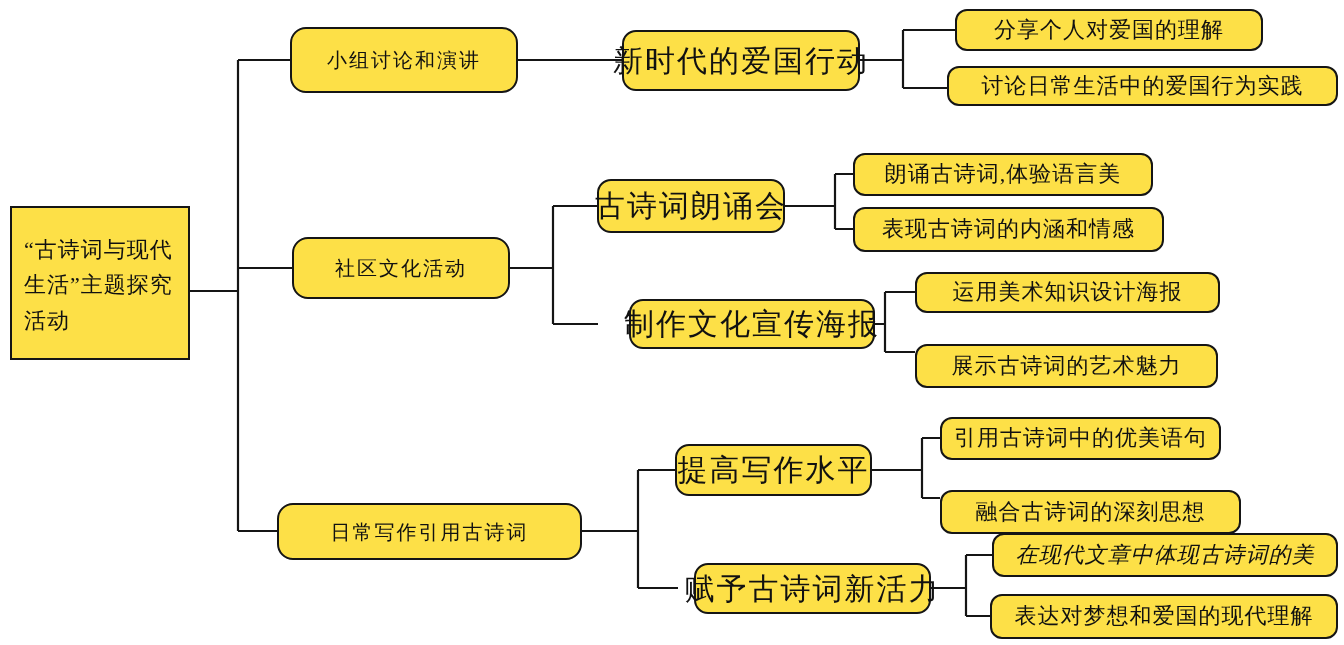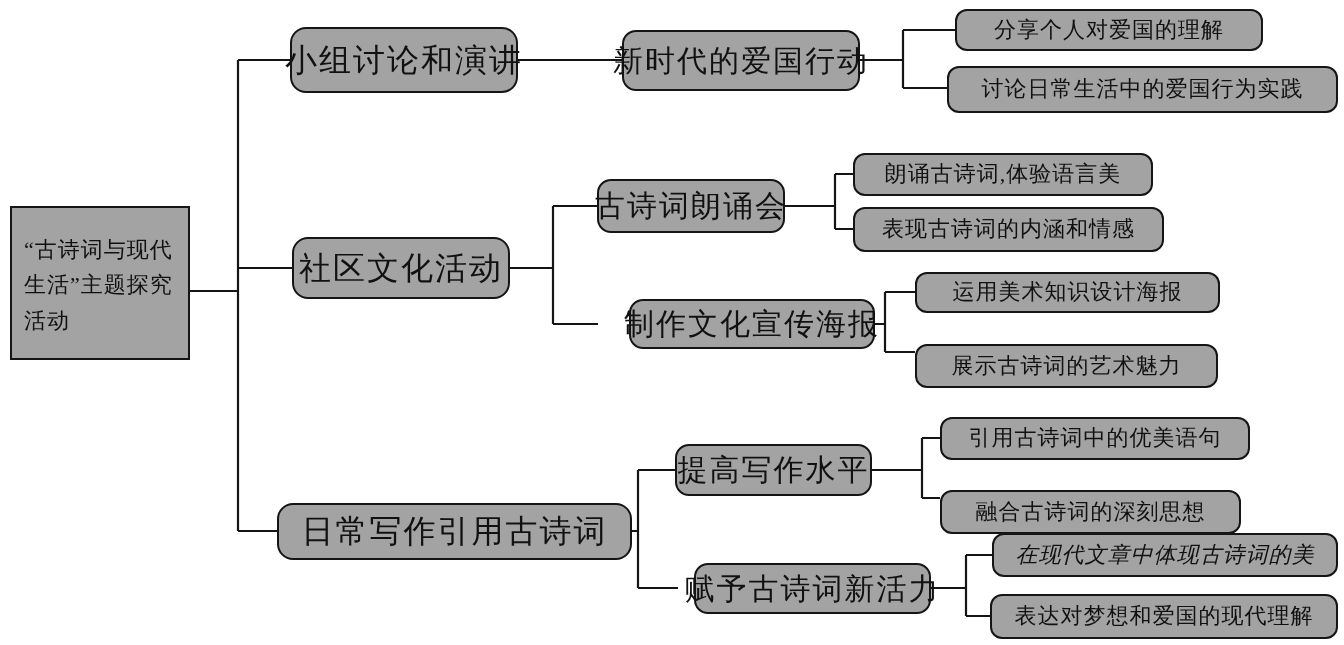--- a/index.html
+++ b/index.html
@@ -15,42 +15,42 @@
     width: 1344px; height: 645px;
     background: #ffffff;
   }
   #wires {
     position: absolute; left: 0; top: 0;
     width: 1344px; height: 645px;
   }
   .node {
     position: absolute;
     box-sizing: border-box;
-    background: #a3a3a3;
+    background: #fde047;
     border: 2px solid #151515;
     display: flex;
     align-items: center;
     justify-content: center;
     text-align: center;
     white-space: nowrap;
     letter-spacing: 2px;
     line-height: 1.2;
   }
   .node.rect {
     border-radius: 0;
     white-space: normal;
     text-align: left;
     justify-content: flex-start;
     align-items: center;
     padding: 12px 10px 8px 12px;
     font-size: 22px;
     line-height: 1.62;
     letter-spacing: 1px;
   }
-  .node.round-lg { border-radius: 16px; font-size: 32px; }
+  .node.round-lg { border-radius: 16px; font-size: 20px; }
   .node.round-md { border-radius: 14px; font-size: 30px; }
   .node.round-sm { border-radius: 12px; font-size: 22px; letter-spacing: 1px; }
 </style>
 </head>
 <body>
 
 <div id="canvas">
 
   <svg id="wires" viewBox="0 0 1344 645" xmlns="http://www.w3.org/2000/svg" fill="none" stroke="#151515" stroke-width="2.2">
 
@@ -82,21 +82,21 @@
   <div class="node rect" style="left:10px; top:206px; width:180px; height:154px;">
     <span>“古诗词与现代生活”主题探究活动</span>
   </div>
 
   <div class="node round-lg" style="left:290px; top:27px; width:228px; height:66px;">
     <span>小组讨论和演讲</span>
   </div>
   <div class="node round-lg" style="left:292px; top:237px; width:218px; height:62px;">
     <span>社区文化活动</span>
   </div>
-  <div class="node round-lg" style="left:277px; top:503px; width:355px; height:57px;">
+  <div class="node round-lg" style="left:277px; top:503px; width:305px; height:57px;">
     <span>日常写作引用古诗词</span>
   </div>
 
   <div class="node round-md" style="left:622px; top:30px; width:238px; height:61px;">
     <span>新时代的爱国行动</span>
   </div>
   <div class="node round-md" style="left:597px; top:179px; width:188px; height:54px;">
     <span>古诗词朗诵会</span>
   </div>
   <div class="node round-md" style="left:598px; top:299px; width:246px; height:50px;margin-left:31px;">
@@ -105,36 +105,36 @@
   <div class="node round-md" style="left:675px; top:444px; width:197px; height:52px;">
     <span>提高写作水平</span>
   </div>
   <div class="node round-md" style="left:694px; top:563px; width:237px; height:51px;">
     <span>赋予古诗词新活力</span>
   </div>
 
   <div class="node round-sm" style="left:955px; top:9px; width:308px; height:42px;">
     <span>分享个人对爱国的理解</span>
   </div>
-  <div class="node round-sm" style="left:947px; top:66px; width:391px; height:47px;">
+  <div class="node round-sm" style="left:947px; top:66px; width:391px; height:40px;">
     <span>讨论日常生活中的爱国行为实践</span>
   </div>
   <div class="node round-sm" style="left:853px; top:153px; width:300px; height:43px;">
     <span>朗诵古诗词,体验语言美</span>
   </div>
   <div class="node round-sm" style="left:853px; top:207px; width:311px; height:45px;">
     <span>表现古诗词的内涵和情感</span>
   </div>
   <div class="node round-sm" style="left:915px; top:272px; width:305px; height:41px;">
     <span>运用美术知识设计海报</span>
   </div>
   <div class="node round-sm" style="left:915px; top:330px; width:303px; height:44px;margin-top:14px;">
     <span>展示古诗词的艺术魅力</span>
   </div>
-  <div class="node round-sm" style="left:940px; top:417px; width:310px; height:43px;">
+  <div class="node round-sm" style="left:940px; top:417px; width:281px; height:43px;">
     <span>引用古诗词中的优美语句</span>
   </div>
   <div class="node round-sm" style="left:940px; top:476px; width:301px; height:44px;margin-top:14px;">
     <span>融合古诗词的深刻思想</span>
   </div>
   <div class="node round-sm" style="left:992px; top:533px; width:346px; height:44px;font-style:italic;">
     <span>在现代文章中体现古诗词的美</span>
   </div>
   <div class="node round-sm" style="left:990px; top:594px; width:348px; height:45px;">
     <span>表达对梦想和爱国的现代理解</span>

